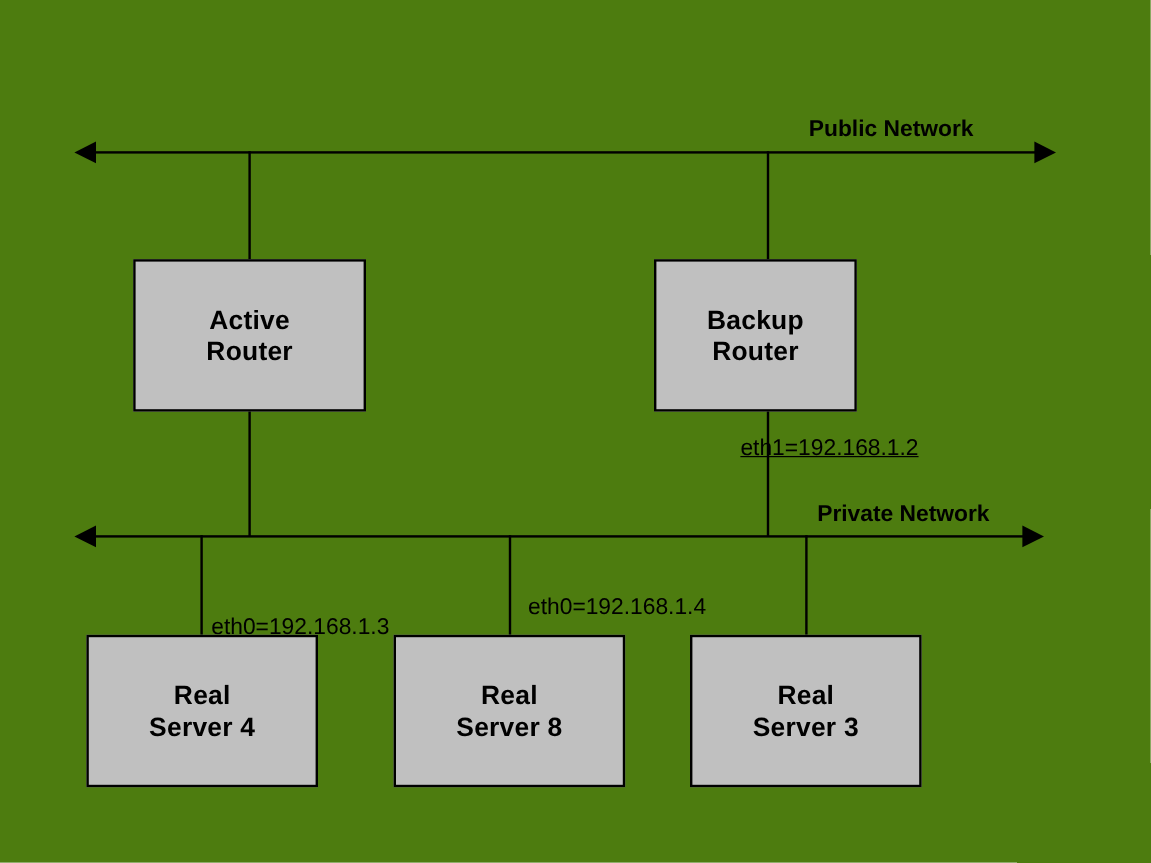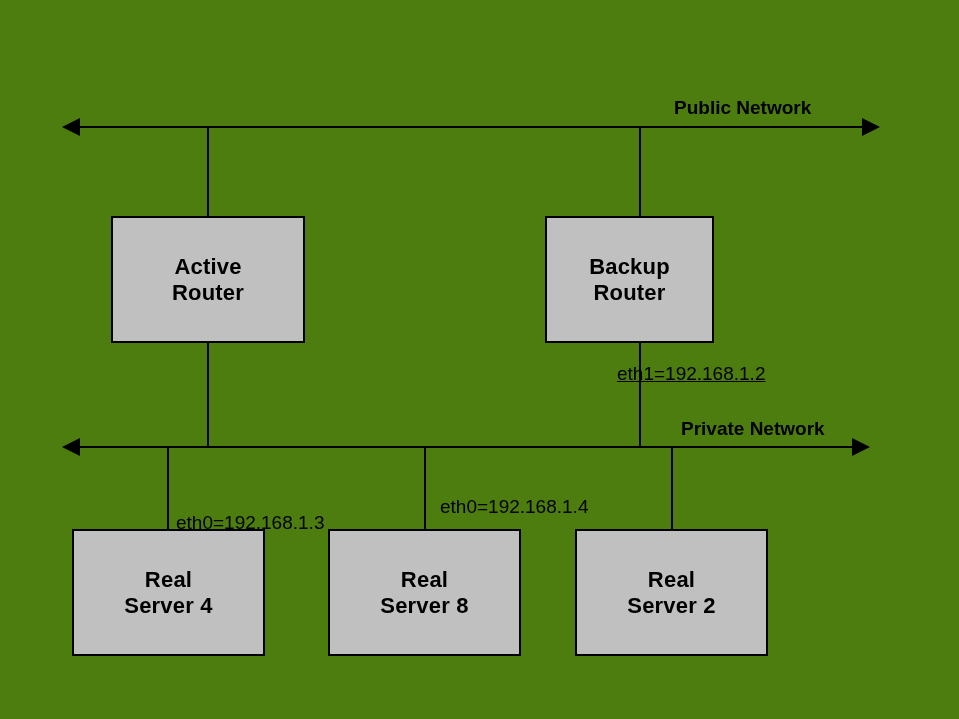--- a/index.html
+++ b/index.html
@@ -125,16 +125,16 @@
     <span class="ln">Server 4</span>
   </div>
 
   <div class="node-box" style="left:328px; top:529px; width:193px; height:127px;">
     <span class="ln">Real</span>
     <span class="ln">Server 8</span>
   </div>
 
   <div class="node-box" style="left:575px; top:529px; width:193px; height:127px;">
     <span class="ln">Real</span>
-    <span class="ln">Server 2</span>
+    <span class="ln">Server 3</span>
   </div>
 
 </div>
 
 </body></html>

